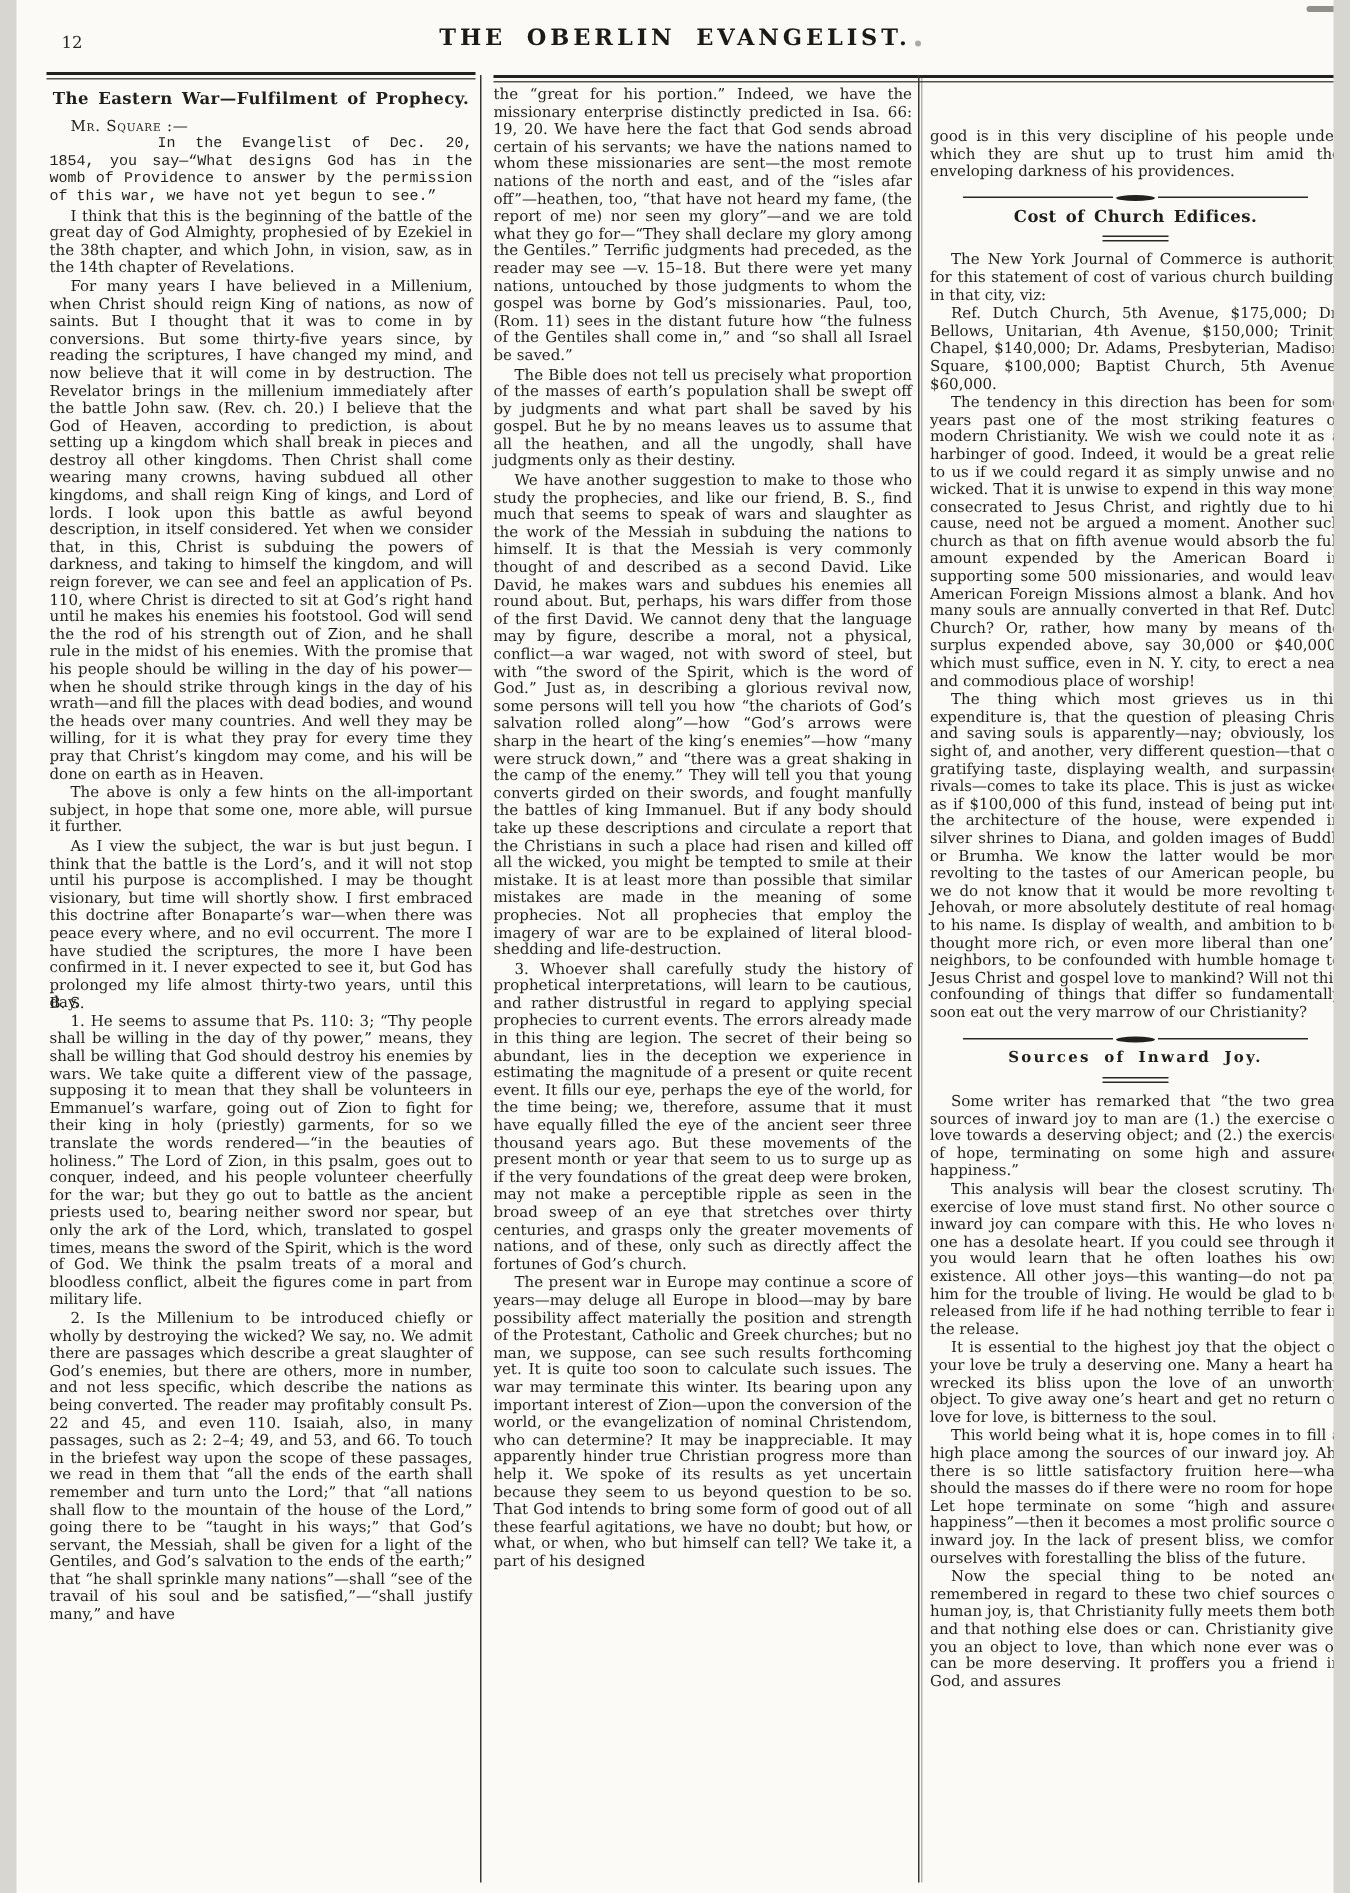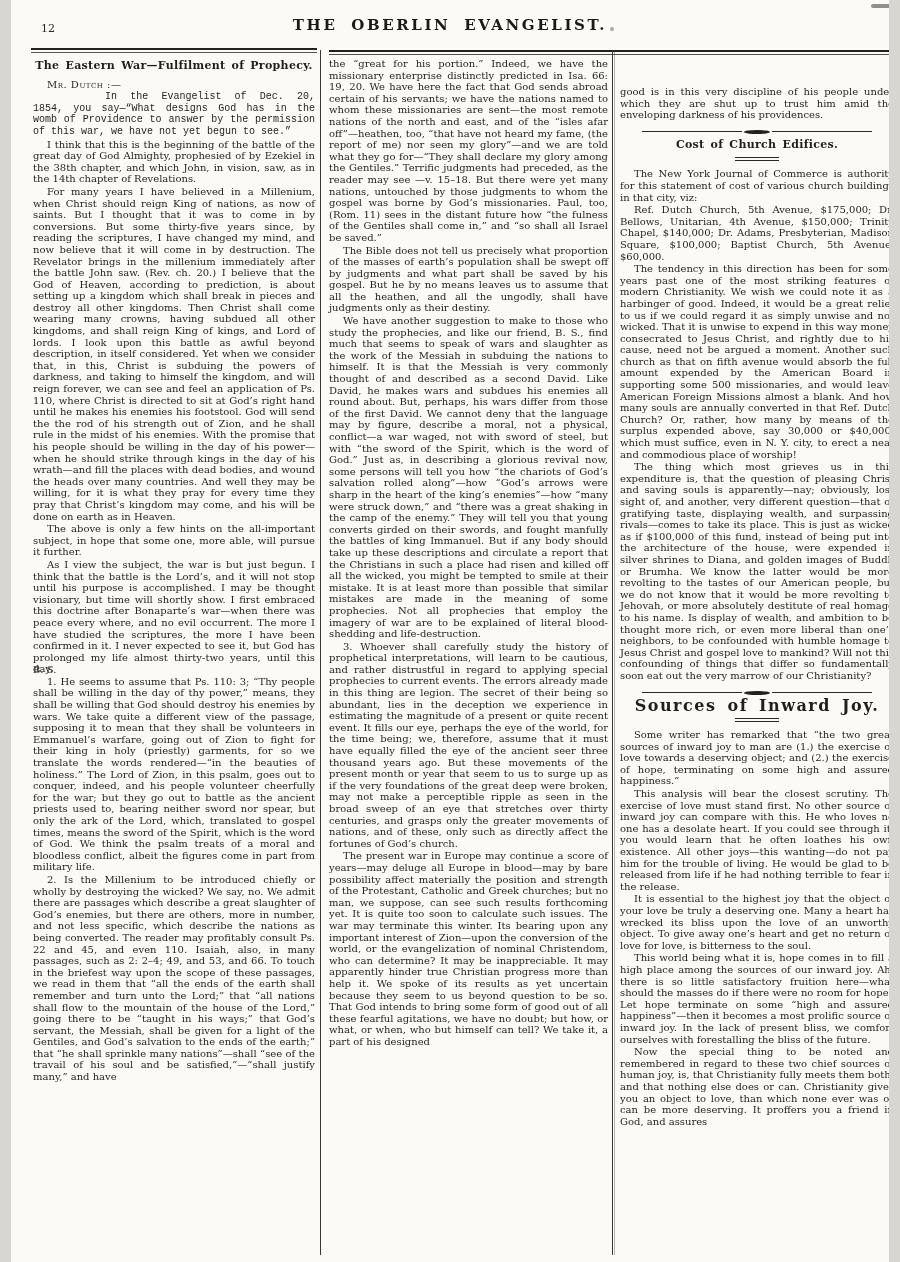--- a/index.html
+++ b/index.html
@@ -29,21 +29,21 @@
   .col-1{left:22px;width:282px;}
   .col-2{left:318px;width:279px;}
   .col-3{left:609px;width:274px;margin-top:28px;}
   .col p{margin:0 0 1px 0;text-indent:14px;}
   .col p.cont{text-indent:0;}
   .col p.openpara{text-indent:72px;font-family:Liberation Mono, monospace;}
   .article-title{
     margin:2px 0 7px 0;text-align:center;font-size:11px;font-weight:bold;
     letter-spacing:.3px;word-spacing:2px;text-indent:0;
   }
-  .article-title.big{font-size:16px;letter-spacing:1.5px;word-spacing:4px;}
+  .article-title.big{font-size:10px;letter-spacing:1.5px;word-spacing:4px;}
   .salut{text-indent:0;font-variant:small-caps;letter-spacing:.5px;margin-bottom:0;}
   .sig{padding-right:6px;margin-top:-11.6px;line-height:11.6px;}
   .ornament{display:flex;align-items:center;justify-content:center;width:230px;margin:9px auto 5px auto;}
   .ornament::before,.ornament::after{content:"";flex:1;height:1px;background:#2a2824;}
   .ornament .diamond{width:26px;height:4px;background:#23211d;border-radius:50%;margin:0 2px;}
   .heading-rule{width:44px;height:2px;margin:2px auto 7px auto;border-top:1px solid #2a2824;border-bottom:1px solid #2a2824;}
 </style>
 </head>
 <body>
 
@@ -56,21 +56,21 @@
   <h1 class="masthead">THE OBERLIN EVANGELIST.</h1>
 
   <div class="hrule hrule-left"></div>
   <div class="hrule hrule-right"></div>
 
   <div class="vrule vrule-1"></div>
   <div class="vrule vrule-2"></div>
 
   <section class="col col-1">
     <h2 class="article-title">The Eastern War—Fulfilment of Prophecy.</h2>
-    <p class="salut">Mr. Dutch :—</p>
+    <p class="salut">Mr. Square :—</p>
     <p class="openpara">In the Evangelist of Dec. 20, 1854, you say—“What designs God has in the womb of Providence to answer by the permission of this war, we have not yet begun to see.”</p>
     <p>I think that this is the beginning of the battle of the great day of God Almighty, prophesied of by Ezekiel in the 38th chapter, and which John, in vision, saw, as in the 14th chapter of Revelations.</p>
     <p>For many years I have believed in a Millenium, when Christ should reign King of nations, as now of saints. But I thought that it was to come in by conversions. But some thirty-five years since, by reading the scriptures, I have changed my mind, and now believe that it will come in by destruction. The Revelator brings in the millenium immediately after the battle John saw. (Rev. ch. 20.) I believe that the God of Heaven, according to prediction, is about setting up a kingdom which shall break in pieces and destroy all other kingdoms. Then Christ shall come wearing many crowns, having subdued all other kingdoms, and shall reign King of kings, and Lord of lords. I look upon this battle as awful beyond description, in itself considered. Yet when we consider that, in this, Christ is subduing the powers of darkness, and taking to himself the kingdom, and will reign forever, we can see and feel an application of Ps. 110, where Christ is directed to sit at God’s right hand until he makes his enemies his footstool. God will send the the rod of his strength out of Zion, and he shall rule in the midst of his enemies. With the promise that his people should be willing in the day of his power—when he should strike through kings in the day of his wrath—and fill the places with dead bodies, and wound the heads over many countries. And well they may be willing, for it is what they pray for every time they pray that Christ’s kingdom may come, and his will be done on earth as in Heaven.</p>
     <p>The above is only a few hints on the all-important subject, in hope that some one, more able, will pursue it further.</p>
     <p>As I view the subject, the war is but just begun. I think that the battle is the Lord’s, and it will not stop until his purpose is accomplished. I may be thought visionary, but time will shortly show. I first embraced this doctrine after Bonaparte’s war—when there was peace every where, and no evil occurrent. The more I have studied the scriptures, the more I have been confirmed in it. I never expected to see it, but God has prolonged my life almost thirty-two years, until this day.</p>
     <div class="sig">B. S.</div>
     <p>1. He seems to assume that Ps. 110: 3; “Thy people shall be willing in the day of thy power,” means, they shall be willing that God should destroy his enemies by wars. We take quite a different view of the passage, supposing it to mean that they shall be volunteers in Emmanuel’s warfare, going out of Zion to fight for their king in holy (priestly) garments, for so we translate the words rendered—“in the beauties of holiness.” The Lord of Zion, in this psalm, goes out to conquer, indeed, and his people volunteer cheerfully for the war; but they go out to battle as the ancient priests used to, bearing neither sword nor spear, but only the ark of the Lord, which, translated to gospel times, means the sword of the Spirit, which is the word of God. We think the psalm treats of a moral and bloodless conflict, albeit the figures come in part from military life.</p>
     <p>2. Is the Millenium to be introduced chiefly or wholly by destroying the wicked? We say, no. We admit there are passages which describe a great slaughter of God’s enemies, but there are others, more in number, and not less specific, which describe the nations as being converted. The reader may profitably consult Ps. 22 and 45, and even 110. Isaiah, also, in many passages, such as 2: 2–4; 49, and 53, and 66. To touch in the briefest way upon the scope of these passages, we read in them that “all the ends of the earth shall remember and turn unto the Lord;” that “all nations shall flow to the mountain of the house of the Lord,” going there to be “taught in his ways;” that God’s servant, the Messiah, shall be given for a light of the Gentiles, and God’s salvation to the ends of the earth;” that “he shall sprinkle many nations”—shall “see of the travail of his soul and be satisfied,”—“shall justify many,” and have</p>
   </section>
 

